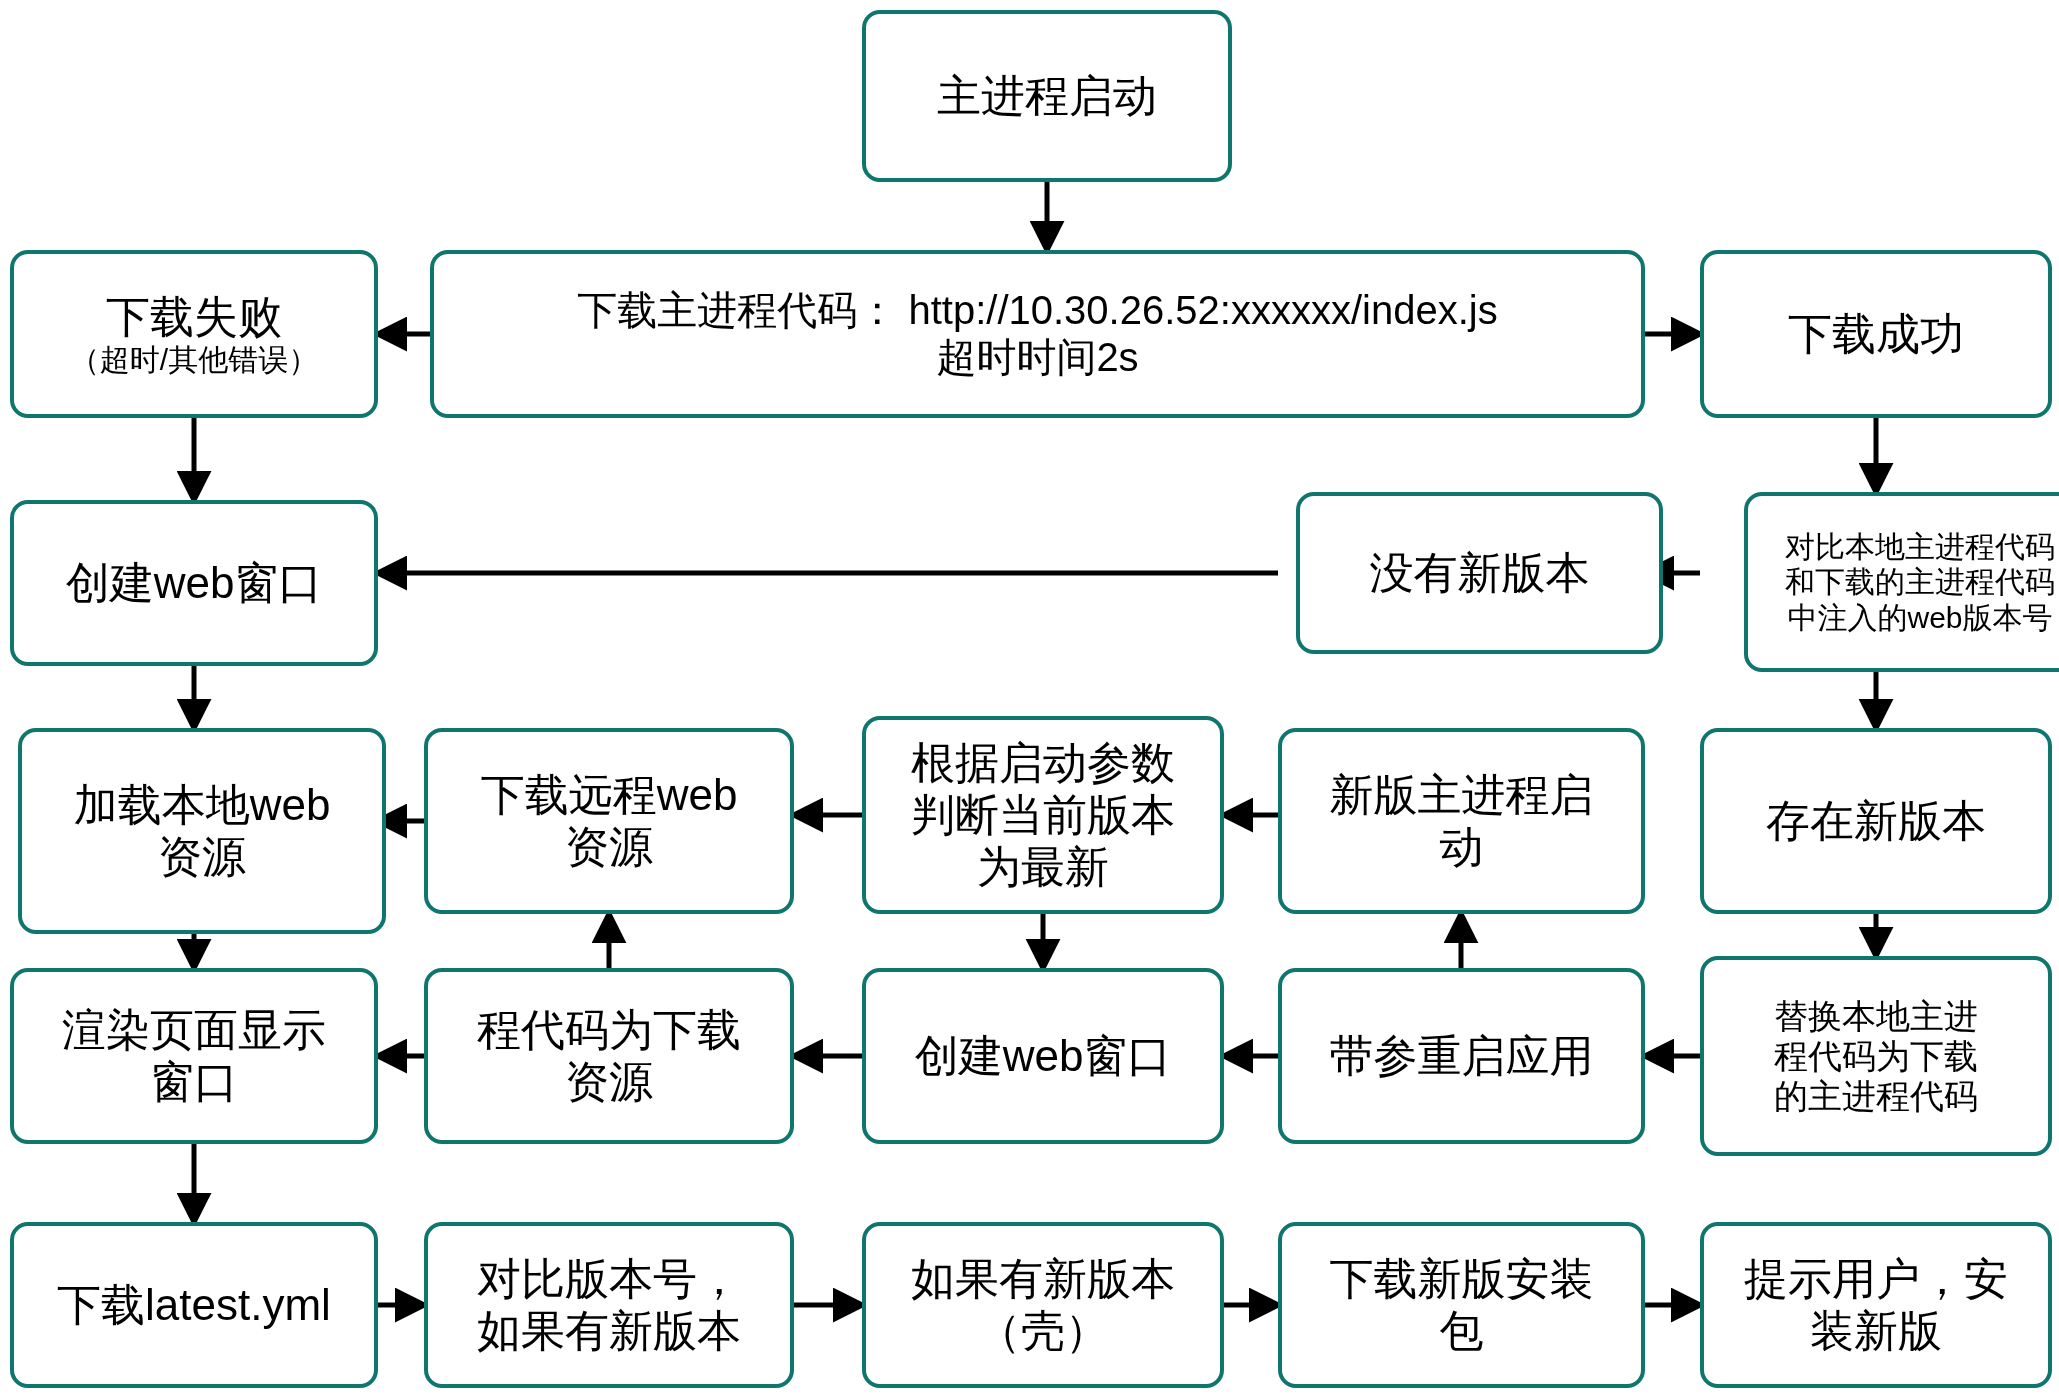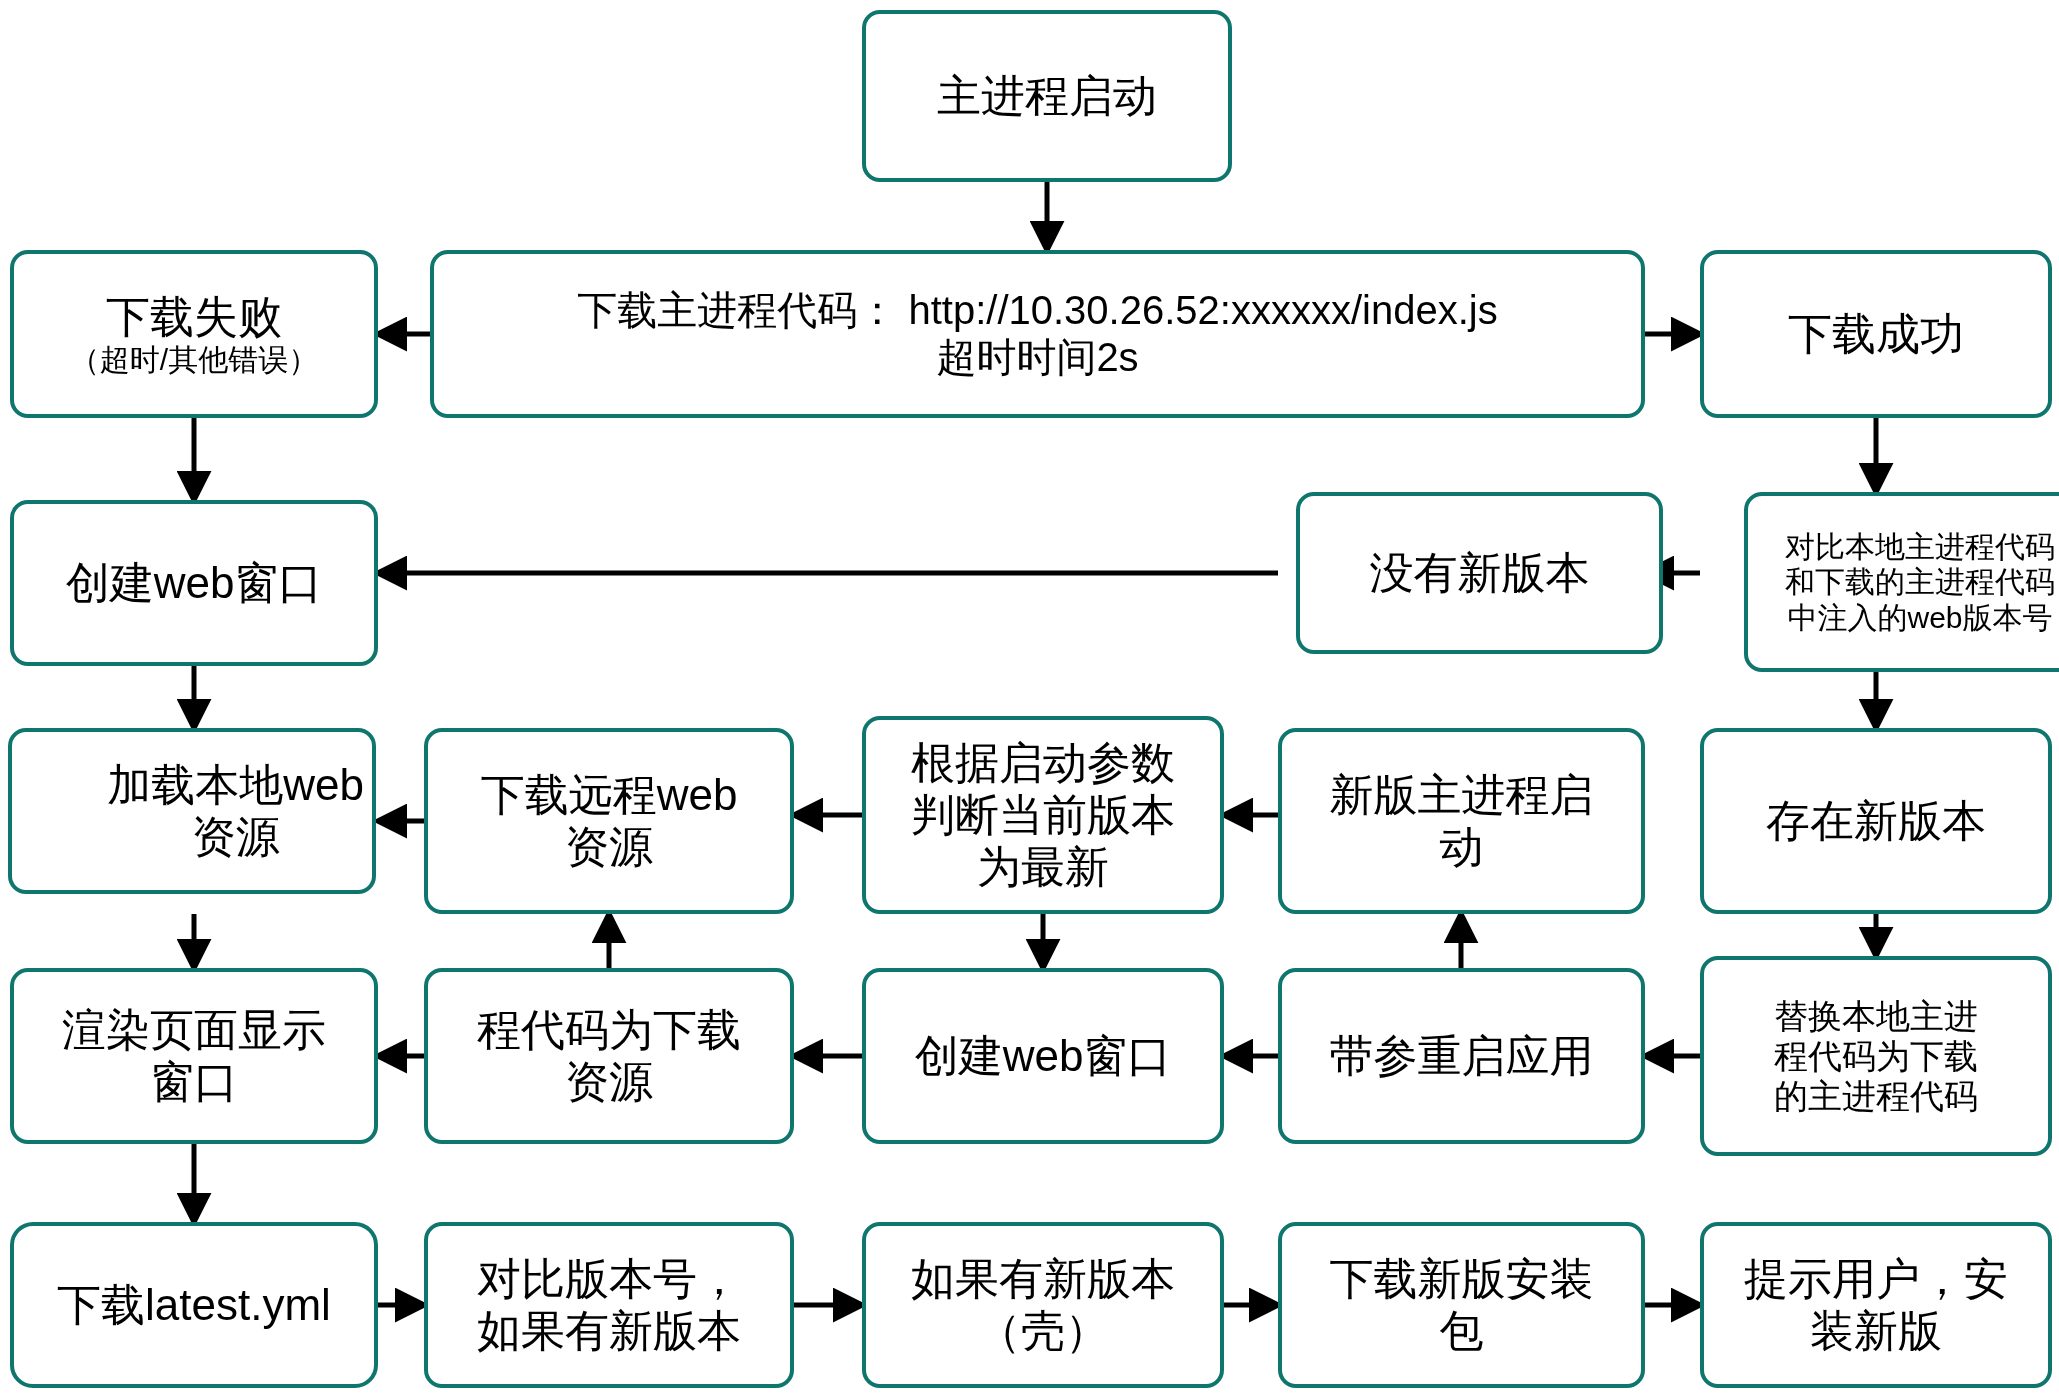--- a/index.html
+++ b/index.html
@@ -94,40 +94,40 @@
       <div class="node n-big" style="left: 862px; top: 10px; width: 370px; height: 172px;"><span>主进程启动</span></div>
       <div class="node n-mid" style="left: 430px; top: 250px; width: 1215px; height: 168px;"><span>下载主进程代码： http://10.30.26.52:xxxxxx/index.js
 超时时间2s</span></div>
       <div class="node n-big" style="left: 10px; top: 250px; width: 368px; height: 168px;"><div style="display: block;"><span>下载失败</span><span class="sub">（超时/其他错误）</span></div></div>
       <div class="node n-big" style="left: 1700px; top: 250px; width: 352px; height: 168px;"><span>下载成功</span></div>
       <div class="node n-big" style="left: 10px; top: 500px; width: 368px; height: 166px;"><span>创建web窗口</span></div>
       <div class="node n-big" style="left: 1278px; top: 492px; width: 367px; height: 162px; margin-left: 18px;"><span>没有新版本</span></div>
       <div class="node n-tiny" style="left: 1700px; top: 492px; width: 352px; height: 180px;"><span>对比本地主进程代码
 和下载的主进程代码
 中注入的web版本号</span></div>
-      <div class="node n-big" style="left: 8px; top: 728px; width: 368px; height: 166px; justify-content: flex-end;"><span>加载本地web
+      <div class="node n-big" style="left: 18px; top: 728px; width: 368px; height: 206px;"><span>加载本地web
 资源</span></div>
       <div class="node n-big" style="left: 424px; top: 728px; width: 370px; height: 186px;"><span>下载远程web
 资源</span></div>
       <div class="node n-big" style="left: 862px; top: 716px; width: 362px; height: 198px;"><span>根据启动参数
 判断当前版本
 为最新</span></div>
       <div class="node n-big" style="left: 1278px; top: 728px; width: 367px; height: 186px;"><span>新版主进程启
 动</span></div>
       <div class="node n-big" style="left: 1700px; top: 728px; width: 352px; height: 186px;"><span>存在新版本</span></div>
       <div class="node n-big" style="left: 10px; top: 968px; width: 368px; height: 176px;"><span>渲染页面显示
 窗口</span></div>
       <div class="node n-big" style="left: 424px; top: 968px; width: 370px; height: 176px;"><span>程代码为下载
 资源</span></div>
       <div class="node n-big" style="left: 862px; top: 968px; width: 362px; height: 176px;"><span>创建web窗口</span></div>
       <div class="node n-big" style="left: 1278px; top: 968px; width: 367px; height: 176px; text-align: right;"><span>带参重启应用</span></div>
       <div class="node n-small" style="left: 1700px; top: 956px; width: 352px; height: 200px;"><span>替换本地主进
 程代码为下载
 的主进程代码</span></div>
-      <div class="node n-big" style="left: 10px; top: 1222px; width: 368px; height: 166px; border-radius: 23px;"><span>下载latest.yml</span></div>
+      <div class="node n-big" style="left: 10px; top: 1222px; width: 368px; height: 166px;"><span>下载latest.yml</span></div>
       <div class="node n-big" style="left: 424px; top: 1222px; width: 370px; height: 166px;"><span>对比版本号，
 如果有新版本</span></div>
       <div class="node n-big" style="left: 862px; top: 1222px; width: 362px; height: 166px;"><span>如果有新版本
 （壳）</span></div>
       <div class="node n-big" style="left: 1278px; top: 1222px; width: 367px; height: 166px;"><span>下载新版安装
 包</span></div>
       <div class="node n-big" style="left: 1700px; top: 1222px; width: 352px; height: 166px;"><span>提示用户，安
 装新版</span></div>
     </div>
 </div>

